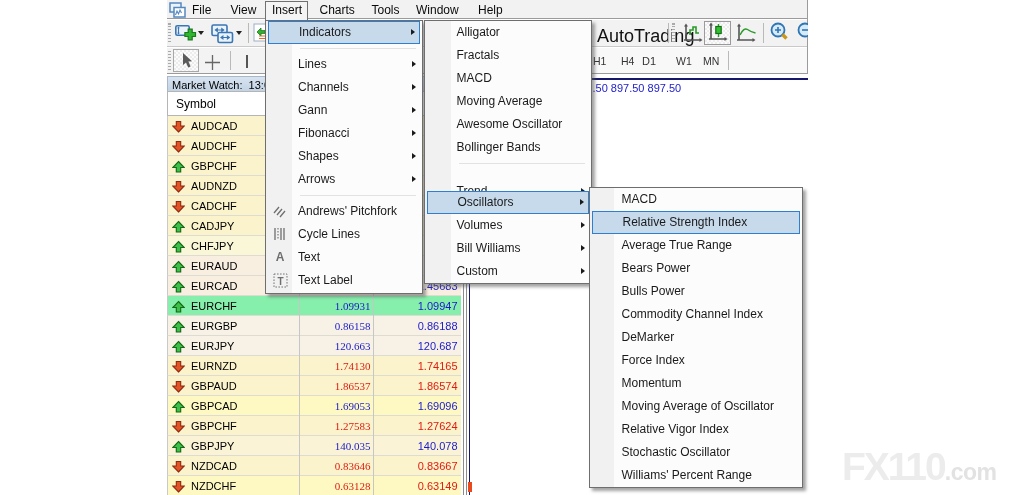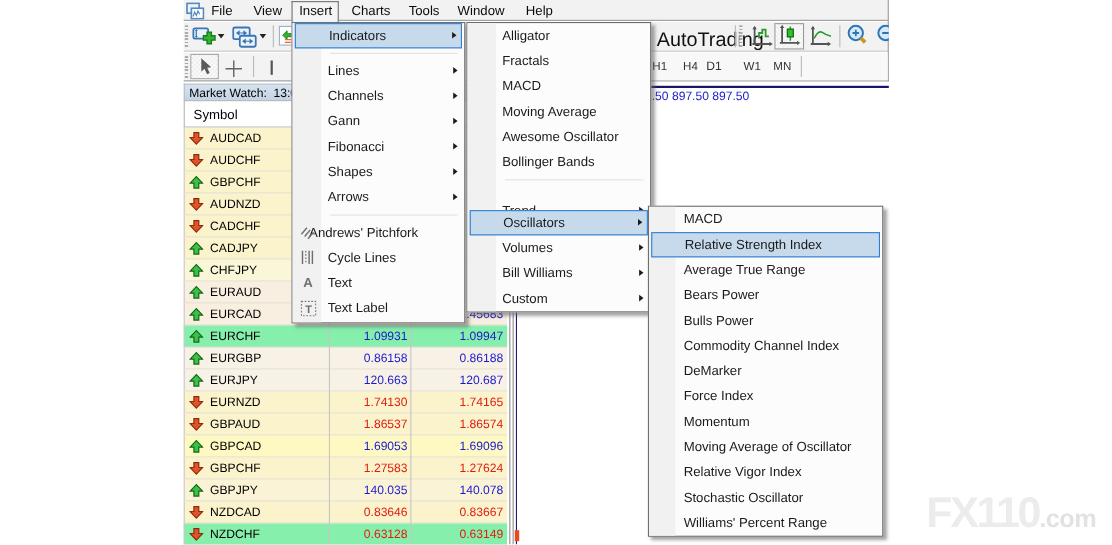--- a/index.html
+++ b/index.html
@@ -18,21 +18,21 @@
 .dots { position:absolute; width:3px; background-image:repeating-linear-gradient(#AAA 0 1.5px, #F2F2F2 1.5px 3px); }
 
 
 #mwheader { left:167px; top:76px; width:295px; height:15px; background:linear-gradient(#D8E3F0,#C2D3E5); border:1px solid #A8B8C8; border-bottom:none; }
 #mwheader span { position:absolute; left:4px; top:1.5px; font-size:11px; color:#000; white-space:nowrap; }
 #symhdr { left:167px; top:91px; width:295px; height:25px; background:#fff; border:1px solid #B5B5B5; border-right:none; }
 #symhdr span { position:absolute; left:8px; top:5px; font-size:12px; color:#000; }
 .trow { position:absolute; left:167px; width:294px; height:20px; border-bottom:1px solid #DEDBD2; border-left:1px solid #C9C9C9; }
 .trow .arr { position:absolute; left:4px; top:3px; }
 .trow .sym { position:absolute; left:23px; top:3.5px; font-size:11px; color:#000; }
-.trow .bid { position:absolute; right:90.5px; top:4px; font-size:11px; }
+.trow .bid { position:absolute; right:90.5px; top:4px; font-size:11px;font-family:Liberation Serif, serif; }
 .trow .ask { position:absolute; right:3.5px; top:4px; font-size:11px; }
 #colsep1 { left:299px; top:91px; width:1px; height:404px; background:#C6C6C6; }
 #colsep2 { left:373px; top:91px; width:1px; height:404px; background:#C6C6C6; }
 #split1 { left:463px; top:75px; width:1px; height:420px; background:#8C8C8C; }
 #split2 { left:465.5px; top:75px; width:1px; height:420px; background:#8C8C8C; }
 
 
 #chtop { left:466px; top:78.2px; width:342px; height:2px; background:#16166B; }
 #chleft { left:468.5px; top:78px; width:1.5px; height:417px; background:#1A1A72; }
 #chtitle { left:592.5px; top:81.5px; font-size:11px; color:#2121CC; white-space:nowrap; }
@@ -279,21 +279,21 @@
     <div class="ask" style="color:#1A1ACC">140.078</div>
   </div>
 <div class="trow" style="top:456px;background:#FBF3CC">
     <span class="arr"><svg width="13" height="13" viewBox="0 0 13 13">
         <path d="M6.5 12 L12.2 6 L8.7 6 L8.7 1.5 L4.3 1.5 L4.3 6 L0.8 6 Z" fill="#E25426" stroke="#8E2A10" stroke-width="1.1"></path>
       </svg></span>
     <span class="sym">NZDCAD</span>
     <div class="bid" style="color:#E01C10">0.83646</div>
     <div class="ask" style="color:#E01C10">0.83667</div>
   </div>
-<div class="trow" style="top:476px;background:#86efac">
+<div class="trow" style="top:476px;background:#fef9c3">
     <span class="arr"><svg width="13" height="13" viewBox="0 0 13 13">
         <path d="M6.5 12 L12.2 6 L8.7 6 L8.7 1.5 L4.3 1.5 L4.3 6 L0.8 6 Z" fill="#E25426" stroke="#8E2A10" stroke-width="1.1"></path>
       </svg></span>
     <span class="sym">NZDCHF</span>
     <div class="bid" style="color:#E01C10">0.63128</div>
     <div class="ask" style="color:#E01C10">0.63149</div>
   </div>
 <div class="abs" id="colsep1"></div>
 <div class="abs" id="colsep2"></div>
 <div class="abs" id="split1"></div>
@@ -309,21 +309,21 @@
 <div class="gutter" style="left:590px;top:188px;width:24px;height:299px"></div>
 <div class="mitem hl" style="left:268px;top:20.5px;width:152px;padding-left:30px">Indicators<span class="marr"></span></div>
 <div class="msep" style="left:300px;top:47.5px;width:116px"></div>
 <div class="mitem" style="left:266px;top:52.5px;width:156px;padding-left:32px">Lines<span class="marr"></span></div>
 <div class="mitem" style="left:266px;top:75.5px;width:156px;padding-left:32px">Channels<span class="marr"></span></div>
 <div class="mitem" style="left:266px;top:98.5px;width:156px;padding-left:32px">Gann<span class="marr"></span></div>
 <div class="mitem" style="left:266px;top:121.5px;width:156px;padding-left:32px">Fibonacci<span class="marr"></span></div>
 <div class="mitem" style="left:266px;top:144.5px;width:156px;padding-left:32px">Shapes<span class="marr"></span></div>
 <div class="mitem" style="left:266px;top:167.5px;width:156px;padding-left:32px">Arrows<span class="marr"></span></div>
 <div class="msep" style="left:300px;top:194.5px;width:116px"></div>
-<div class="mitem" style="left:266px;top:199.5px;width:144px;padding-left:15px"><span class="micon"><svg width="14" height="14" viewBox="0 0 14 14">
+<div class="mitem" style="left:266px;top:199.5px;width:144px;padding-left:32px"><span class="micon"><svg width="14" height="14" viewBox="0 0 14 14">
         <g stroke="#6E6E6E" stroke-width="1.3">
           <line x1="1" y1="9" x2="6" y2="3"></line>
           <line x1="4" y1="11" x2="9" y2="5"></line>
           <line x1="7" y1="13" x2="12" y2="7"></line>
         </g>
       </svg></span>Andrews' Pitchfork</div>
 <div class="mitem" style="left:266px;top:222.5px;width:156px;padding-left:32px"><span class="micon"><svg width="14" height="14" viewBox="0 0 14 14">
         <g stroke="#6E6E6E" stroke-width="1.3">
           <line x1="2" y1="1" x2="2" y2="13"></line>
           <line x1="8" y1="1" x2="8" y2="13"></line>

